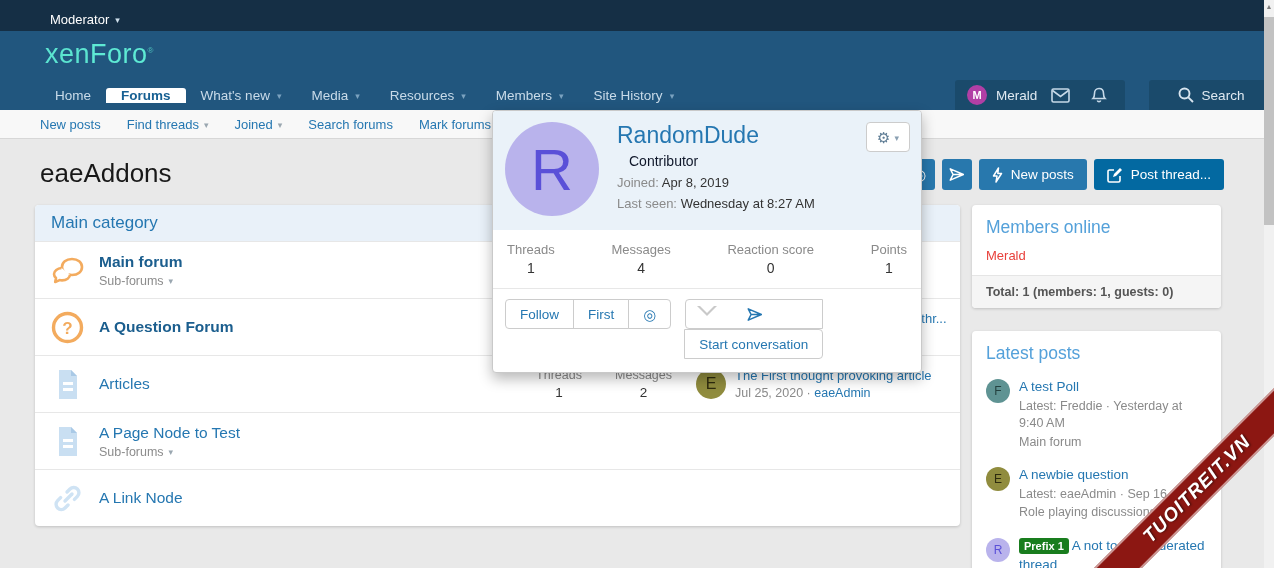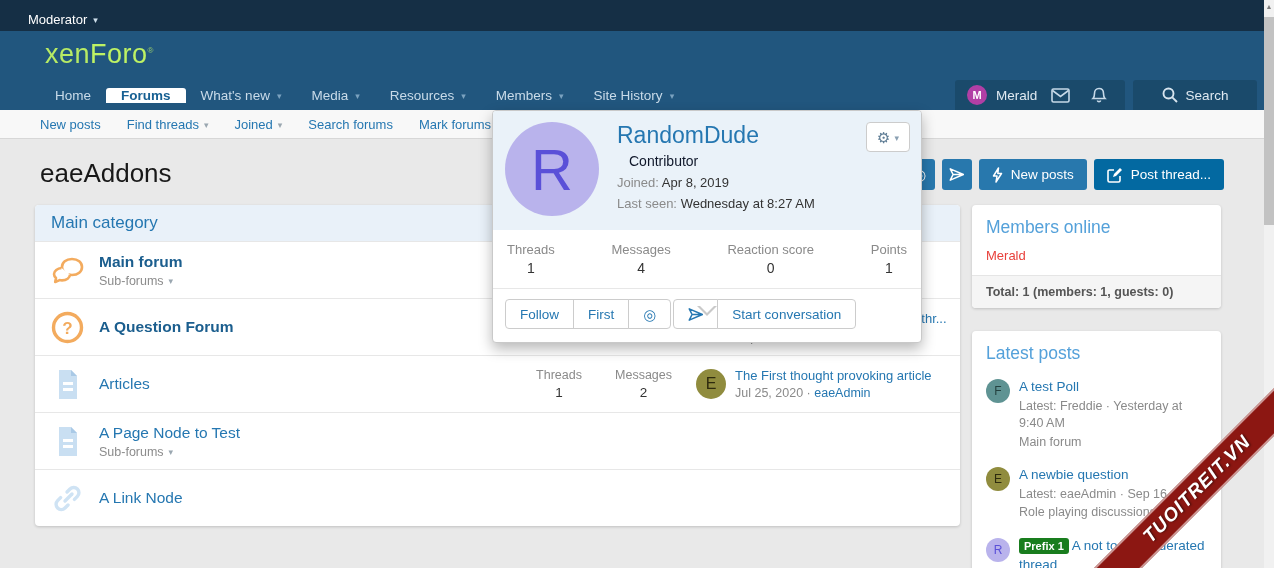--- a/index.html
+++ b/index.html
@@ -2,39 +2,39 @@
 <html><head>
 <meta charset="utf-8">
 <style>
   * { margin:0; padding:0; box-sizing:border-box; }
   html,body { width:1274px; height:568px; overflow:hidden; }
   body { font-family:"Liberation Sans","DejaVu Sans",sans-serif; background:#e9e9e9; }
   .screen { position:relative; width:1274px; height:568px; overflow:hidden; background:#e9e9e9; }
 
   
   .topbar { position:absolute; top:0; left:0; width:100%; height:31px; background:#152f45; z-index:5; }
-  .topbar-item { position:absolute; left:28px; top:0; height:39px; line-height:31px; color:#fff; font-size:13px; cursor:pointer; display:flex; align-items:center; gap:6px; }
+  .topbar-item { position:absolute; left:50px; top:0; height:39px; line-height:31px; color:#fff; font-size:13px; cursor:pointer; display:flex; align-items:center; gap:6px; }
   .caret { font-size:9px; line-height:1; position:relative; top:1px; }
   .topbar .caret { color:#cfe0ec; }
 
   
   .header { position:absolute; top:31px; left:0; width:100%; height:79px; background:#21567e; z-index:5; }
-  .logo { position:absolute; left:45px; top:8px; color:#bef264; font-size:27px; letter-spacing:0.5px; cursor:pointer; }
+  .logo { position:absolute; left:45px; top:8px; color:#5eead4; font-size:27px; letter-spacing:0.5px; cursor:pointer; }
   .logo .xen { font-weight:400; opacity:0.96; }
   .logo .foro { font-weight:400; }
   .logo sup { font-size:8px; opacity:0.7; }
   .nav { position:absolute; left:40px; bottom:0; height:30px; display:flex; align-items:center; }
   .nav-item { display:flex; align-items:center; gap:7px; padding:0 15px; color:#c9dbe9; font-size:13.5px; cursor:pointer; }
   .nav-item .caret { color:#7ba2bf; }
   .nav-item.active { background:#fff; color:#176093; font-weight:bold; border-radius:3px 3px 0 0; }
   .hdr-right { position:absolute; bottom:0; height:30px; display:flex; align-items:center; background:#1a4a6b; border-radius:3px 3px 0 0; color:#dfe9f1; }
   .user-block { right:149px; width:170px; padding:0 12px; gap:9px; font-size:13.5px; cursor:pointer; }
   .user-block .mini-avatar { width:20px; height:20px; border-radius:50%; background:#b13fa5; color:#fff; font-size:11px; display:flex; align-items:center; justify-content:center; font-weight:bold; flex:none; }
   .hdr-icon-btn { width:30px; height:30px; display:flex; align-items:center; justify-content:center; cursor:pointer; }
-  .search-block { right:17px; width:124px; justify-content:center; gap:8px; font-size:13.5px; cursor:pointer; }
+  .search-block { right:1px; width:124px; justify-content:center; gap:8px; font-size:13.5px; cursor:pointer; }
 
   
   .subnav { position:absolute; top:110px; left:0; width:100%; height:29px; background:#f8f8f8; border-bottom:1px solid #d7d7d7; display:flex; align-items:center; padding-left:40px; gap:26px; z-index:4; }
   .subnav-item { color:#2577b1; font-size:13px; cursor:pointer; display:flex; align-items:center; gap:5px; }
   .subnav-item .caret { color:#9aa7b0; }
 
   
   .page-title { position:absolute; top:158px; left:40px; font-size:26px; color:#181818; z-index:3; }
   .actions { position:absolute; top:159px; right:50px; display:flex; gap:7px; z-index:3; }
   .btn { height:31px; border-radius:3px; display:flex; align-items:center; justify-content:center; gap:8px; cursor:pointer; font-size:13.5px; }
@@ -94,21 +94,21 @@
   .mc-gear .caret { color:#8aa0b2; }
   .mc-stats { display:flex; justify-content:space-between; padding:12px 14px; border-bottom:1px solid #e7e7e7; }
   .mc-stat { text-align:center; }
   .mc-stat .stat-label { font-size:13px; }
   .mc-stat .stat-value { font-size:14px; }
   .mc-buttons { display:flex; padding:10px 12px 13px; }
   .btn-group { display:flex; }
   .mc-btn { background:#fff; border:1px solid #ccc; color:#2577b1; font-size:13.5px; height:30px; display:flex; align-items:center; justify-content:center; padding:0 14px; cursor:pointer; margin-left:-1px; }
   .btn-group .mc-btn:first-child { border-radius:4px 0 0 4px; margin-left:0; }
   .btn-group .mc-btn:last-child { border-radius:0 4px 4px 0; }
-  .btn-group + .btn-group { margin-left:2px; }
+  .btn-group + .btn-group { margin-left:14px;flex-direction:column; }
   .mc-caret-outer { position:absolute; left:697px; top:306px; width:0; height:0; border-left:10px solid transparent; border-right:10px solid transparent; border-top:10px solid #c9c9c9; z-index:61; }
   .mc-caret-inner { position:absolute; left:699px; top:305px; width:0; height:0; border-left:8px solid transparent; border-right:8px solid transparent; border-top:8px solid #fff; z-index:62; }
 
   
   .ribbon { position:absolute; right:-58px; bottom:62px; width:270px; height:34px; background:#8c1712; transform:rotate(-45deg); z-index:120; display:flex; align-items:center; justify-content:center; border-top:2px solid rgba(255,255,255,0.55); border-bottom:2px solid rgba(255,255,255,0.55); }
   .ribbon span { color:#fff; font-size:19px; font-weight:bold; font-style:italic; letter-spacing:1px; text-shadow:1px 1px 2px rgba(0,0,0,0.5); }
 
   
   .scrollbar { position:absolute; right:0; top:0; width:10px; height:568px; background:#f1f1f1; z-index:110; }
   .sb-arrow { position:absolute; top:3px; left:0; width:10px; text-align:center; font-size:7px; color:#7d7d7d; cursor:pointer; }

